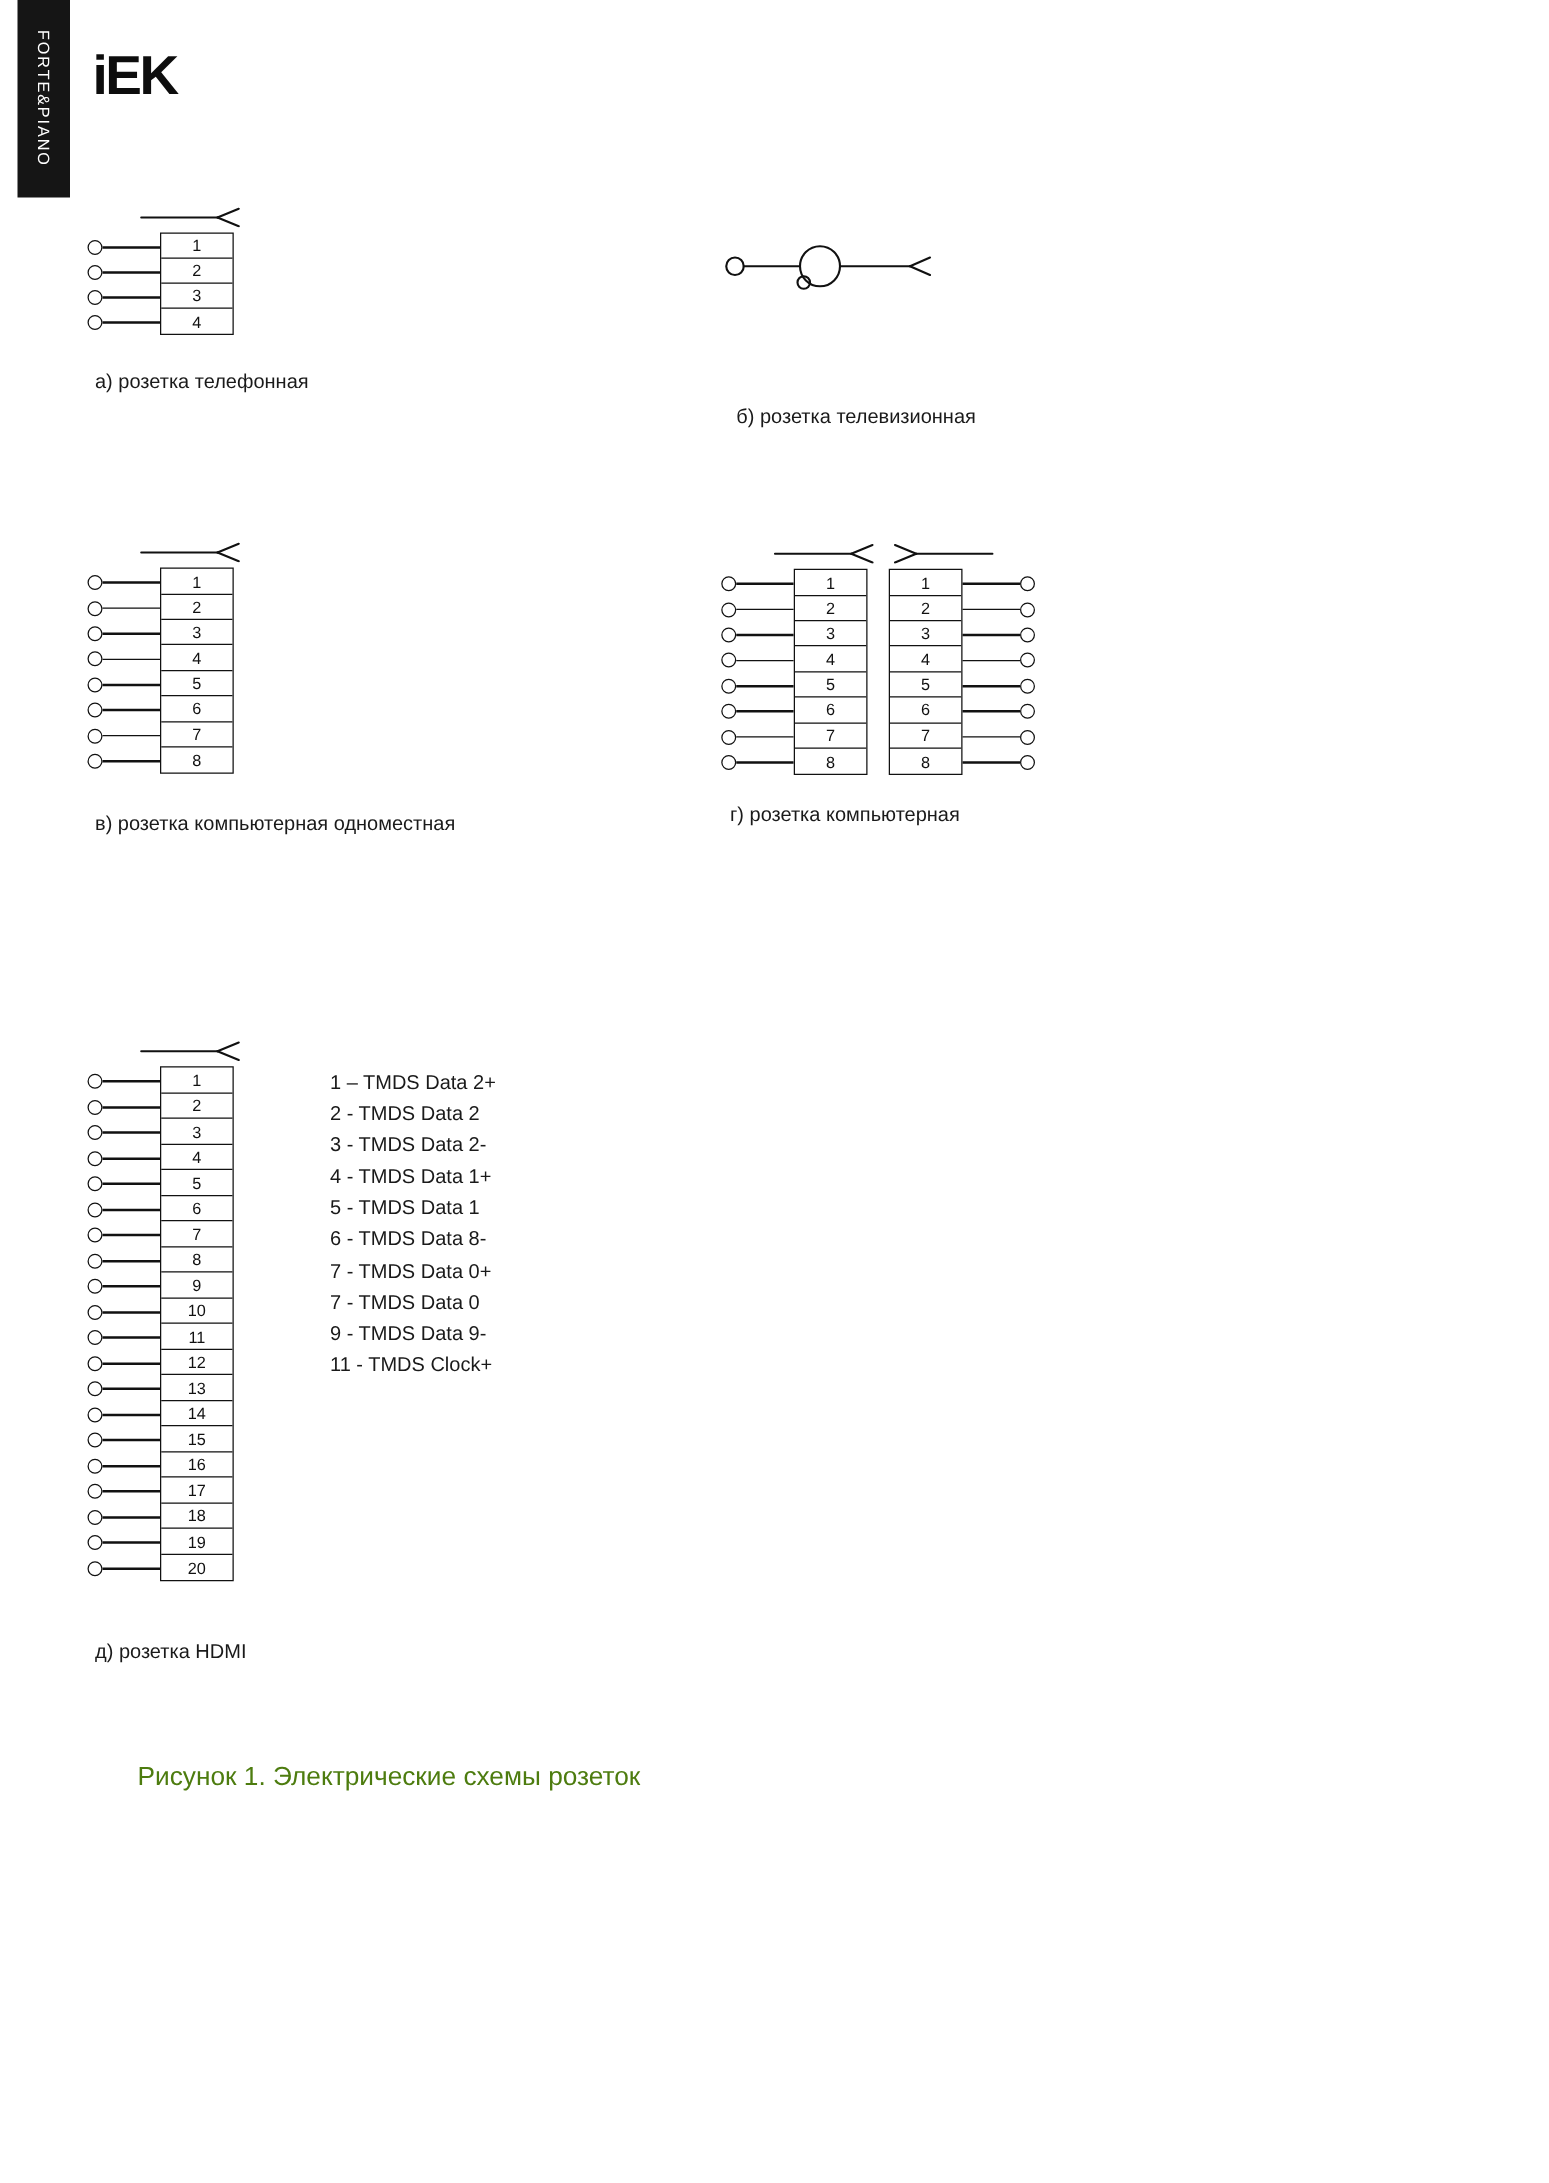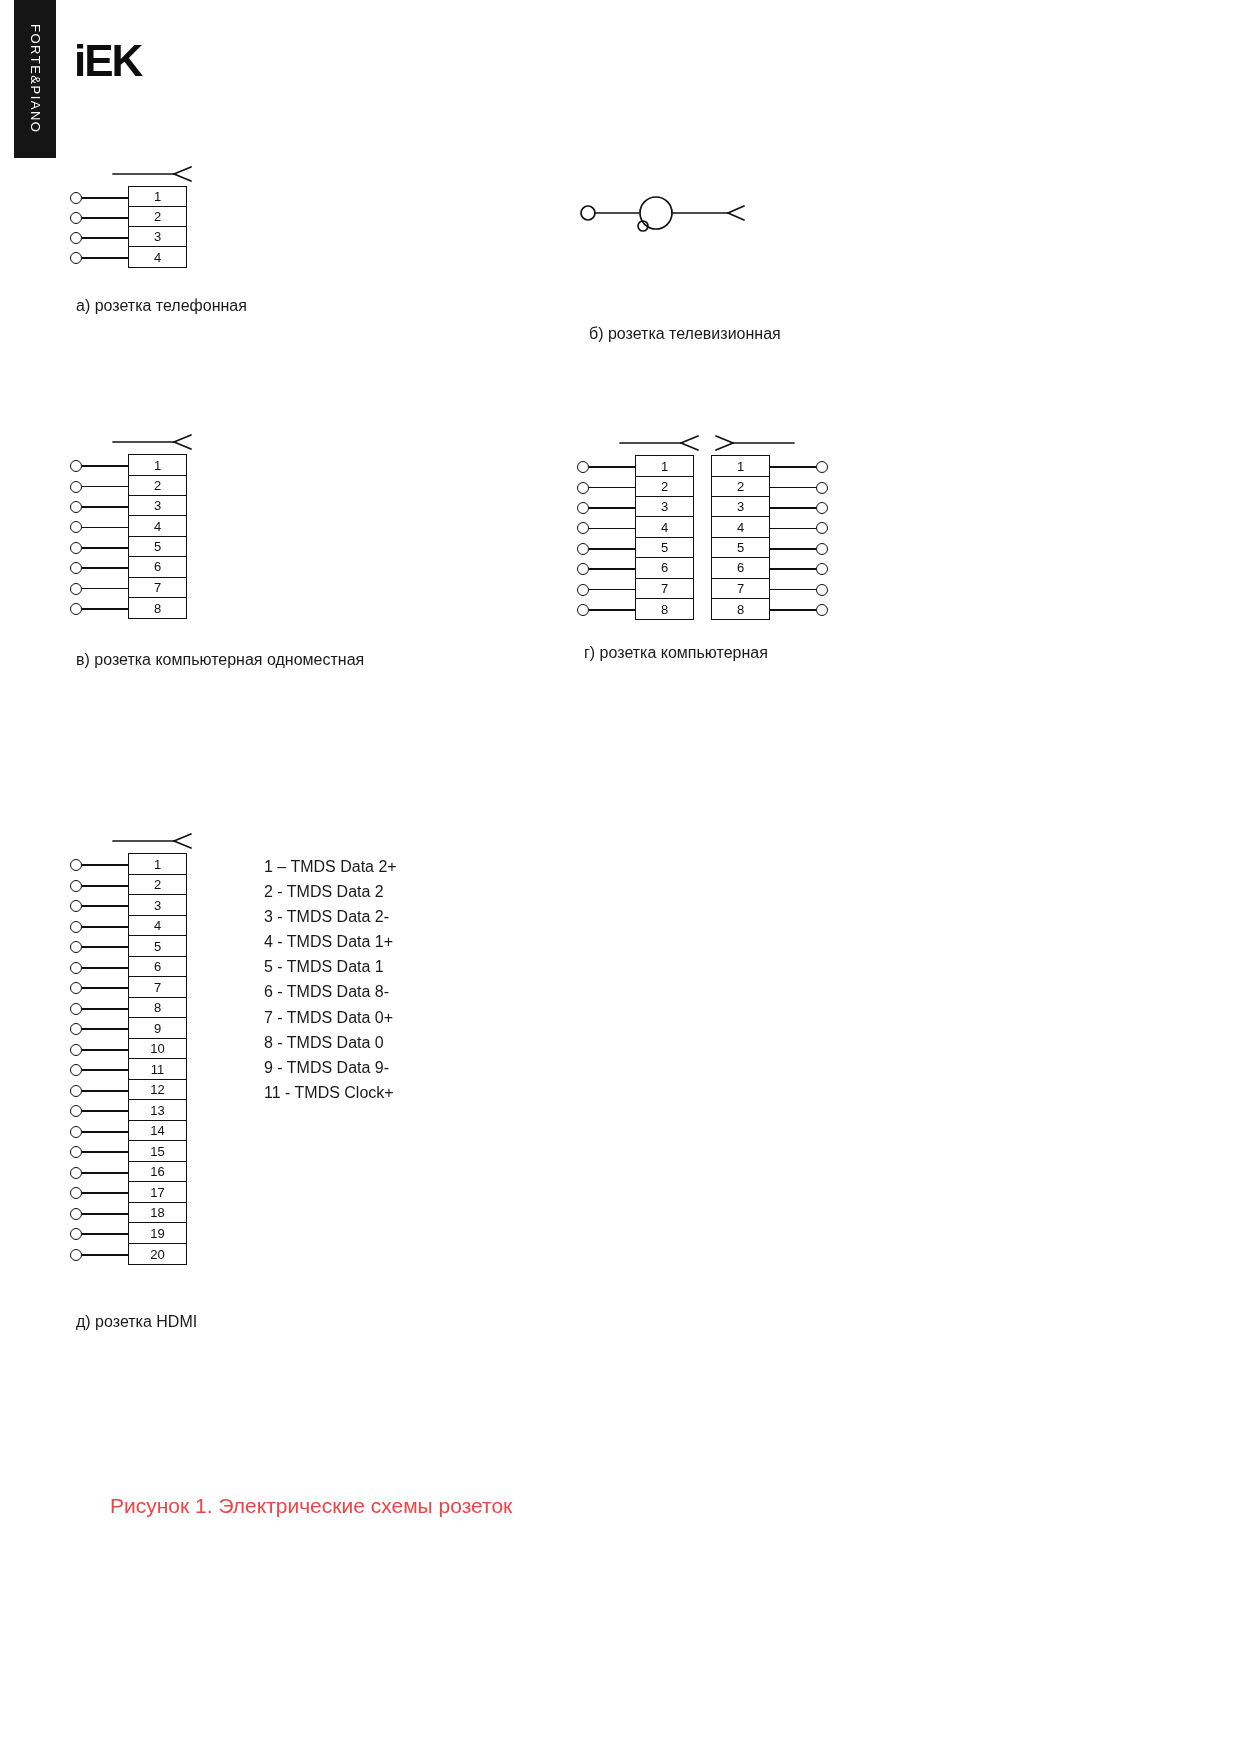--- a/index.html
+++ b/index.html
@@ -68,21 +68,21 @@
   .label-b { left: 589px; top: 297px; margin-top: 28px; }
   .label-v { left: 76px;  top: 651px; }
   .label-g { left: 584px; top: 644px; }
   .label-d { left: 76px;  top: 1313px; }
 
   .hdmi-col { position: absolute; font-size: 16px; color: #1a1a1a; }
   .hdmi-col1 { left: 264px; top: 854px; }
   .hdmi-col2 { left: 505px; top: 854px; }
   .desc-line { height: 25.1px; line-height: 25.1px; white-space: nowrap; }
 
-  .caption { position: absolute; left: 110px; top: 1494px; font-size: 21px; color: #ef4444; text-align: center; }
+  .caption { position: absolute; left: 110px; top: 1410px; font-size: 21px; color: #4d7c0f; text-align: center; }
 </style>
 </head>
 <body>
 
 <div class="page">
 
   <div class="spine">
     <span class="spine-text">FORTE&amp;PIANO</span>
   </div>
   <div class="logo">iEK</div>
@@ -410,21 +410,21 @@
       </div>
     </div>
   <div class="hdmi-col hdmi-col1">
       <div class="desc-line">1 – TMDS Data 2+</div>
       <div class="desc-line">2 - TMDS Data 2</div>
       <div class="desc-line">3 - TMDS Data 2-</div>
       <div class="desc-line">4 - TMDS Data 1+</div>
       <div class="desc-line">5 - TMDS Data 1</div>
       <div class="desc-line">6 - TMDS Data 8-</div>
       <div class="desc-line">7 - TMDS Data 0+</div>
-      <div class="desc-line">8 - TMDS Data 0</div>
+      <div class="desc-line">7 - TMDS Data 0</div>
       <div class="desc-line">9 - TMDS Data 9-</div>
       <div class="desc-line">11 - TMDS Clock+</div>
     </div>
   <div class="diagram-label label-d">д) розетка HDMI</div>
 
   <div class="caption">Рисунок 1. Электрические схемы розеток</div>
 
 </div>
 
 </body></html>

